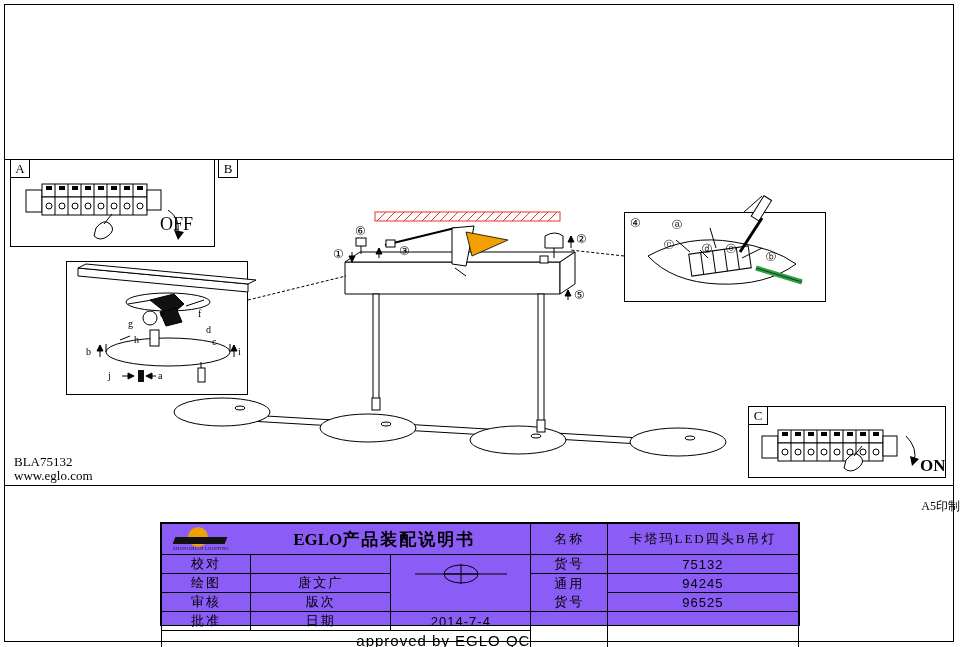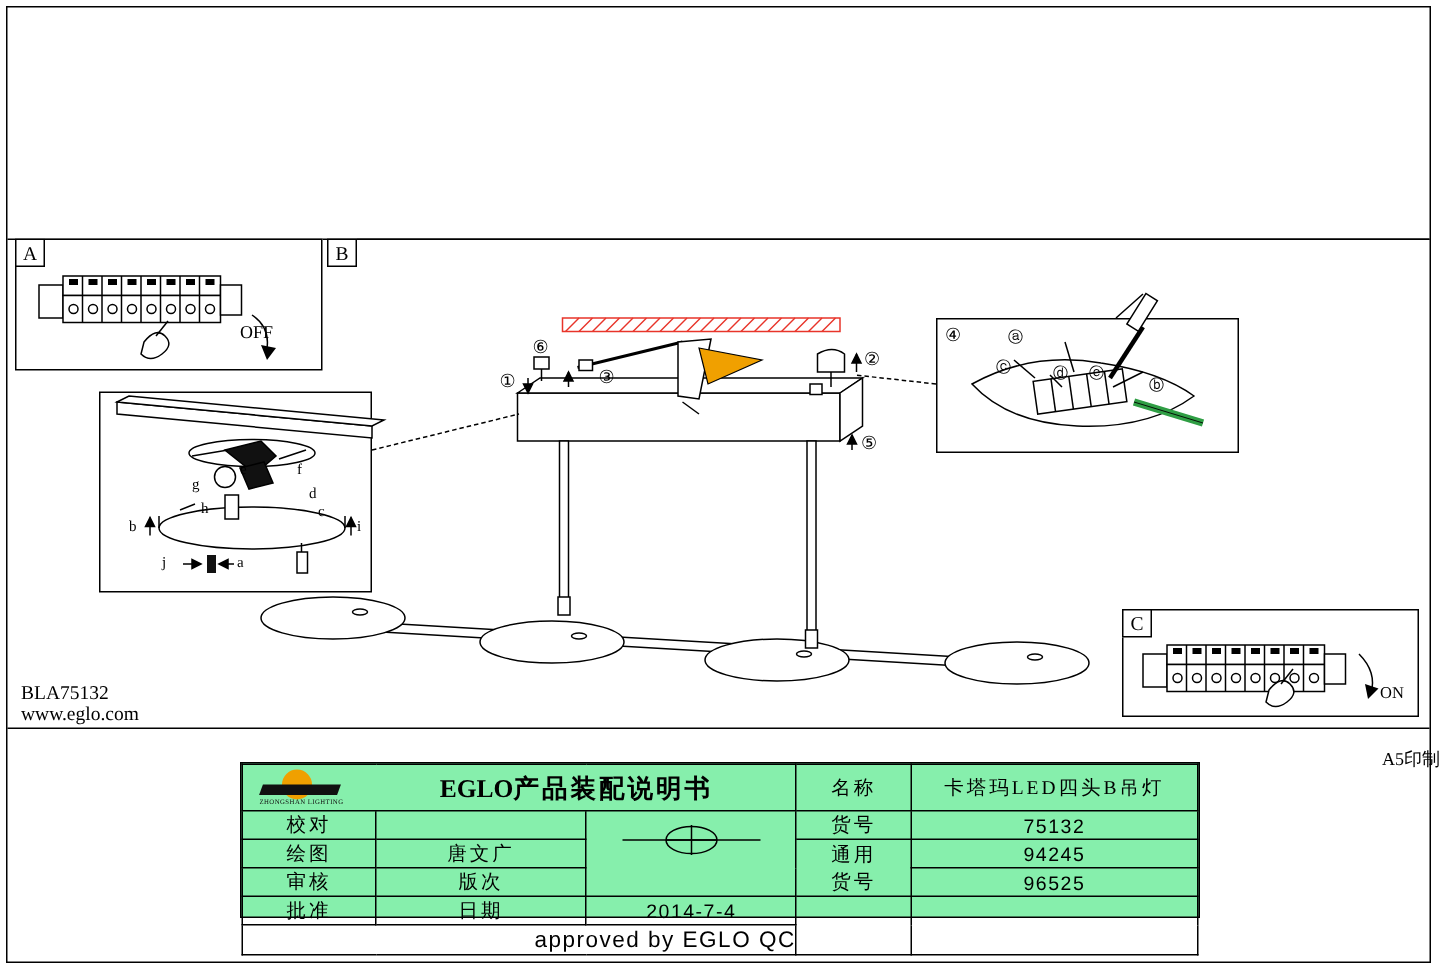--- a/index.html
+++ b/index.html
@@ -11,21 +11,21 @@
   .box{position:absolute;border:1px solid #000;box-sizing:border-box;background:#fff;}
 
   
   .tag{position:absolute;width:20px;height:19px;border:1px solid #000;box-sizing:border-box;
        font-family:"Liberation Serif",serif;font-size:13px;line-height:17px;text-align:center;background:#fff;z-index:4;}
 
   .lbl{position:absolute;font-family:"Liberation Serif",serif;font-size:12px;}
   .lbl-small{position:absolute;font-family:"Liberation Serif",serif;font-size:10px;}
 
   
-  #titleblock{position:absolute;left:160px;top:508px;width:640px;height:104px;border:1px solid #000;box-sizing:border-box;background:#86efac;}
+  #titleblock{position:absolute;left:160px;top:522px;width:640px;height:104px;border:1px solid #000;box-sizing:border-box;background:#8b5cf6;}
   #titleblock table{border-collapse:collapse;width:100%;height:100%;font-family:"Liberation Serif",serif;}
   #titleblock td{border:1px solid #000;text-align:center;font-size:13px;padding:0;}
   .cn{font-family:"Liberation Serif",serif;letter-spacing:2px;}
   .big{font-size:17px;font-weight:bold;}
   .mono{font-family:Liberation Sans, sans-serif;font-size:14px;letter-spacing:1px;}
 
   .a5{position:absolute;left:0;top:498px;width:960px;text-align:right;font-size:12px;}
 
   .code{position:absolute;left:14px;top:455px;font-size:13px;font-family:"Liberation Serif",serif;line-height:14px;}
 
@@ -88,21 +88,21 @@
     </g>
 
     <rect x="147" y="190" width="14" height="20" fill="#fff" stroke="#000"></rect>
 
     <path d="M96,228 q8,-10 14,-4 q6,6 -2,12 q-8,6 -14,0 z" fill="#fff" stroke="#000"></path>
     <line x1="104" y1="224" x2="112" y2="214" stroke="#000"></line>
 
     <path d="M168,210 q12,8 10,22" stroke="#000" fill="none"></path>
     <path d="M174,230 l4,10 l6,-8 z" fill="#000"></path>
   </svg>
-  <div class="lbl" style="left:160px;top:214px;font-size:12px;">OFF</div>
+  <div class="lbl" style="left:160px;top:214px;font-size:18px;">OFF</div>
 
   <div class="tag" style="left:218px;top:159px;">B</div>
   <div class="divider-h" style="left:218px;top:159px;width:735px;height:1px;"></div>
   <div class="divider-h" style="left:238px;top:159px;width:1px;height:0px;"></div>
 
   <div class="box" style="left:66px;top:261px;width:182px;height:134px;"></div>
 
   <div class="box" style="left:624px;top:212px;width:202px;height:90px;"></div>
 
   <div class="box" style="left:748px;top:406px;width:198px;height:72px;"></div>
@@ -311,21 +311,21 @@
         <circle cx="850" cy="452" r="3"></circle>
       <circle cx="863" cy="452" r="3"></circle>
         <circle cx="876" cy="452" r="3"></circle>
     </g>
     <rect x="883" y="436" width="14" height="20" fill="#fff" stroke="#000"></rect>
     <path d="M846,460 q8,-10 14,-4 q6,6 -2,12 q-8,6 -14,0 z" fill="#fff" stroke="#000"></path>
     <line x1="854" y1="456" x2="862" y2="446" stroke="#000"></line>
     <path d="M906,436 q12,12 8,26" stroke="#000" fill="none"></path>
     <path d="M910,456 l2,10 l7,-7 z" fill="#000"></path>
   </svg>
-  <div class="lbl" style="left:920px;top:456px;font-size:11px;">ON</div>
+  <div class="lbl" style="left:920px;top:456px;font-size:17px;font-weight:bold;">ON</div>
 
   <div class="code">
     <div>BLA75132</div>
     <div>www.eglo.com</div>
   </div>
 
   <div class="a5">A5印制</div>
 
   <div id="titleblock">
     <table>

